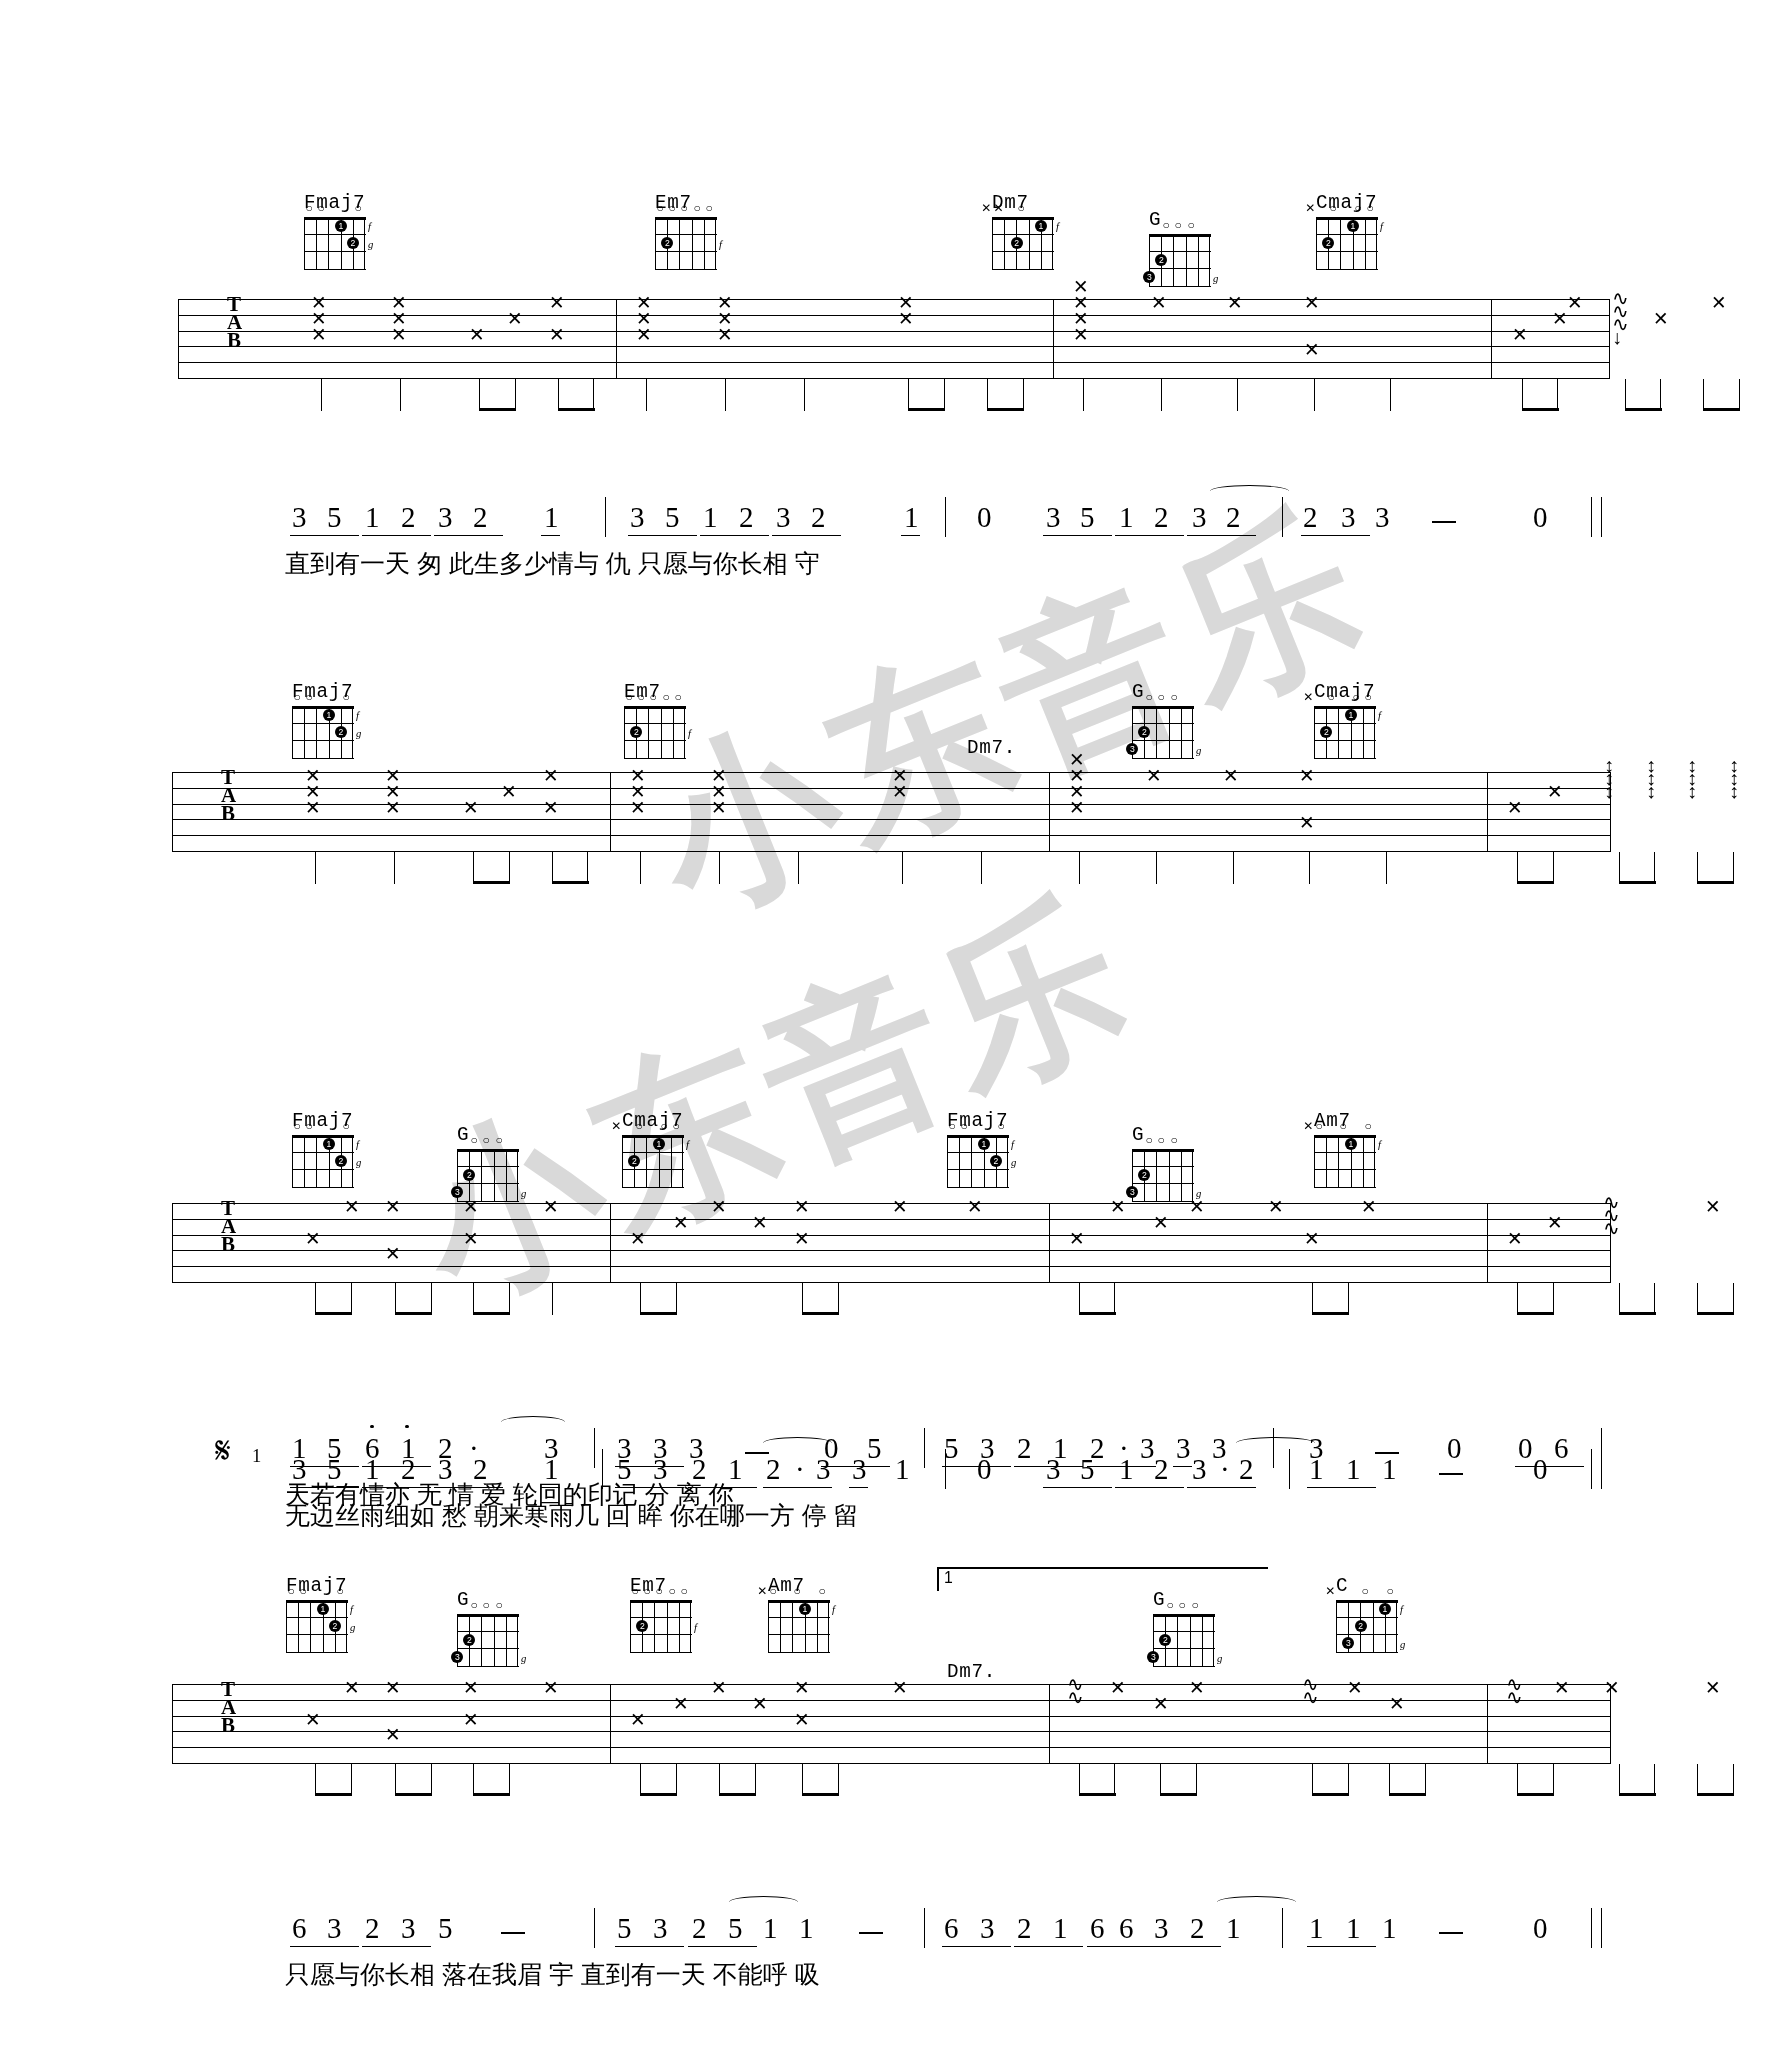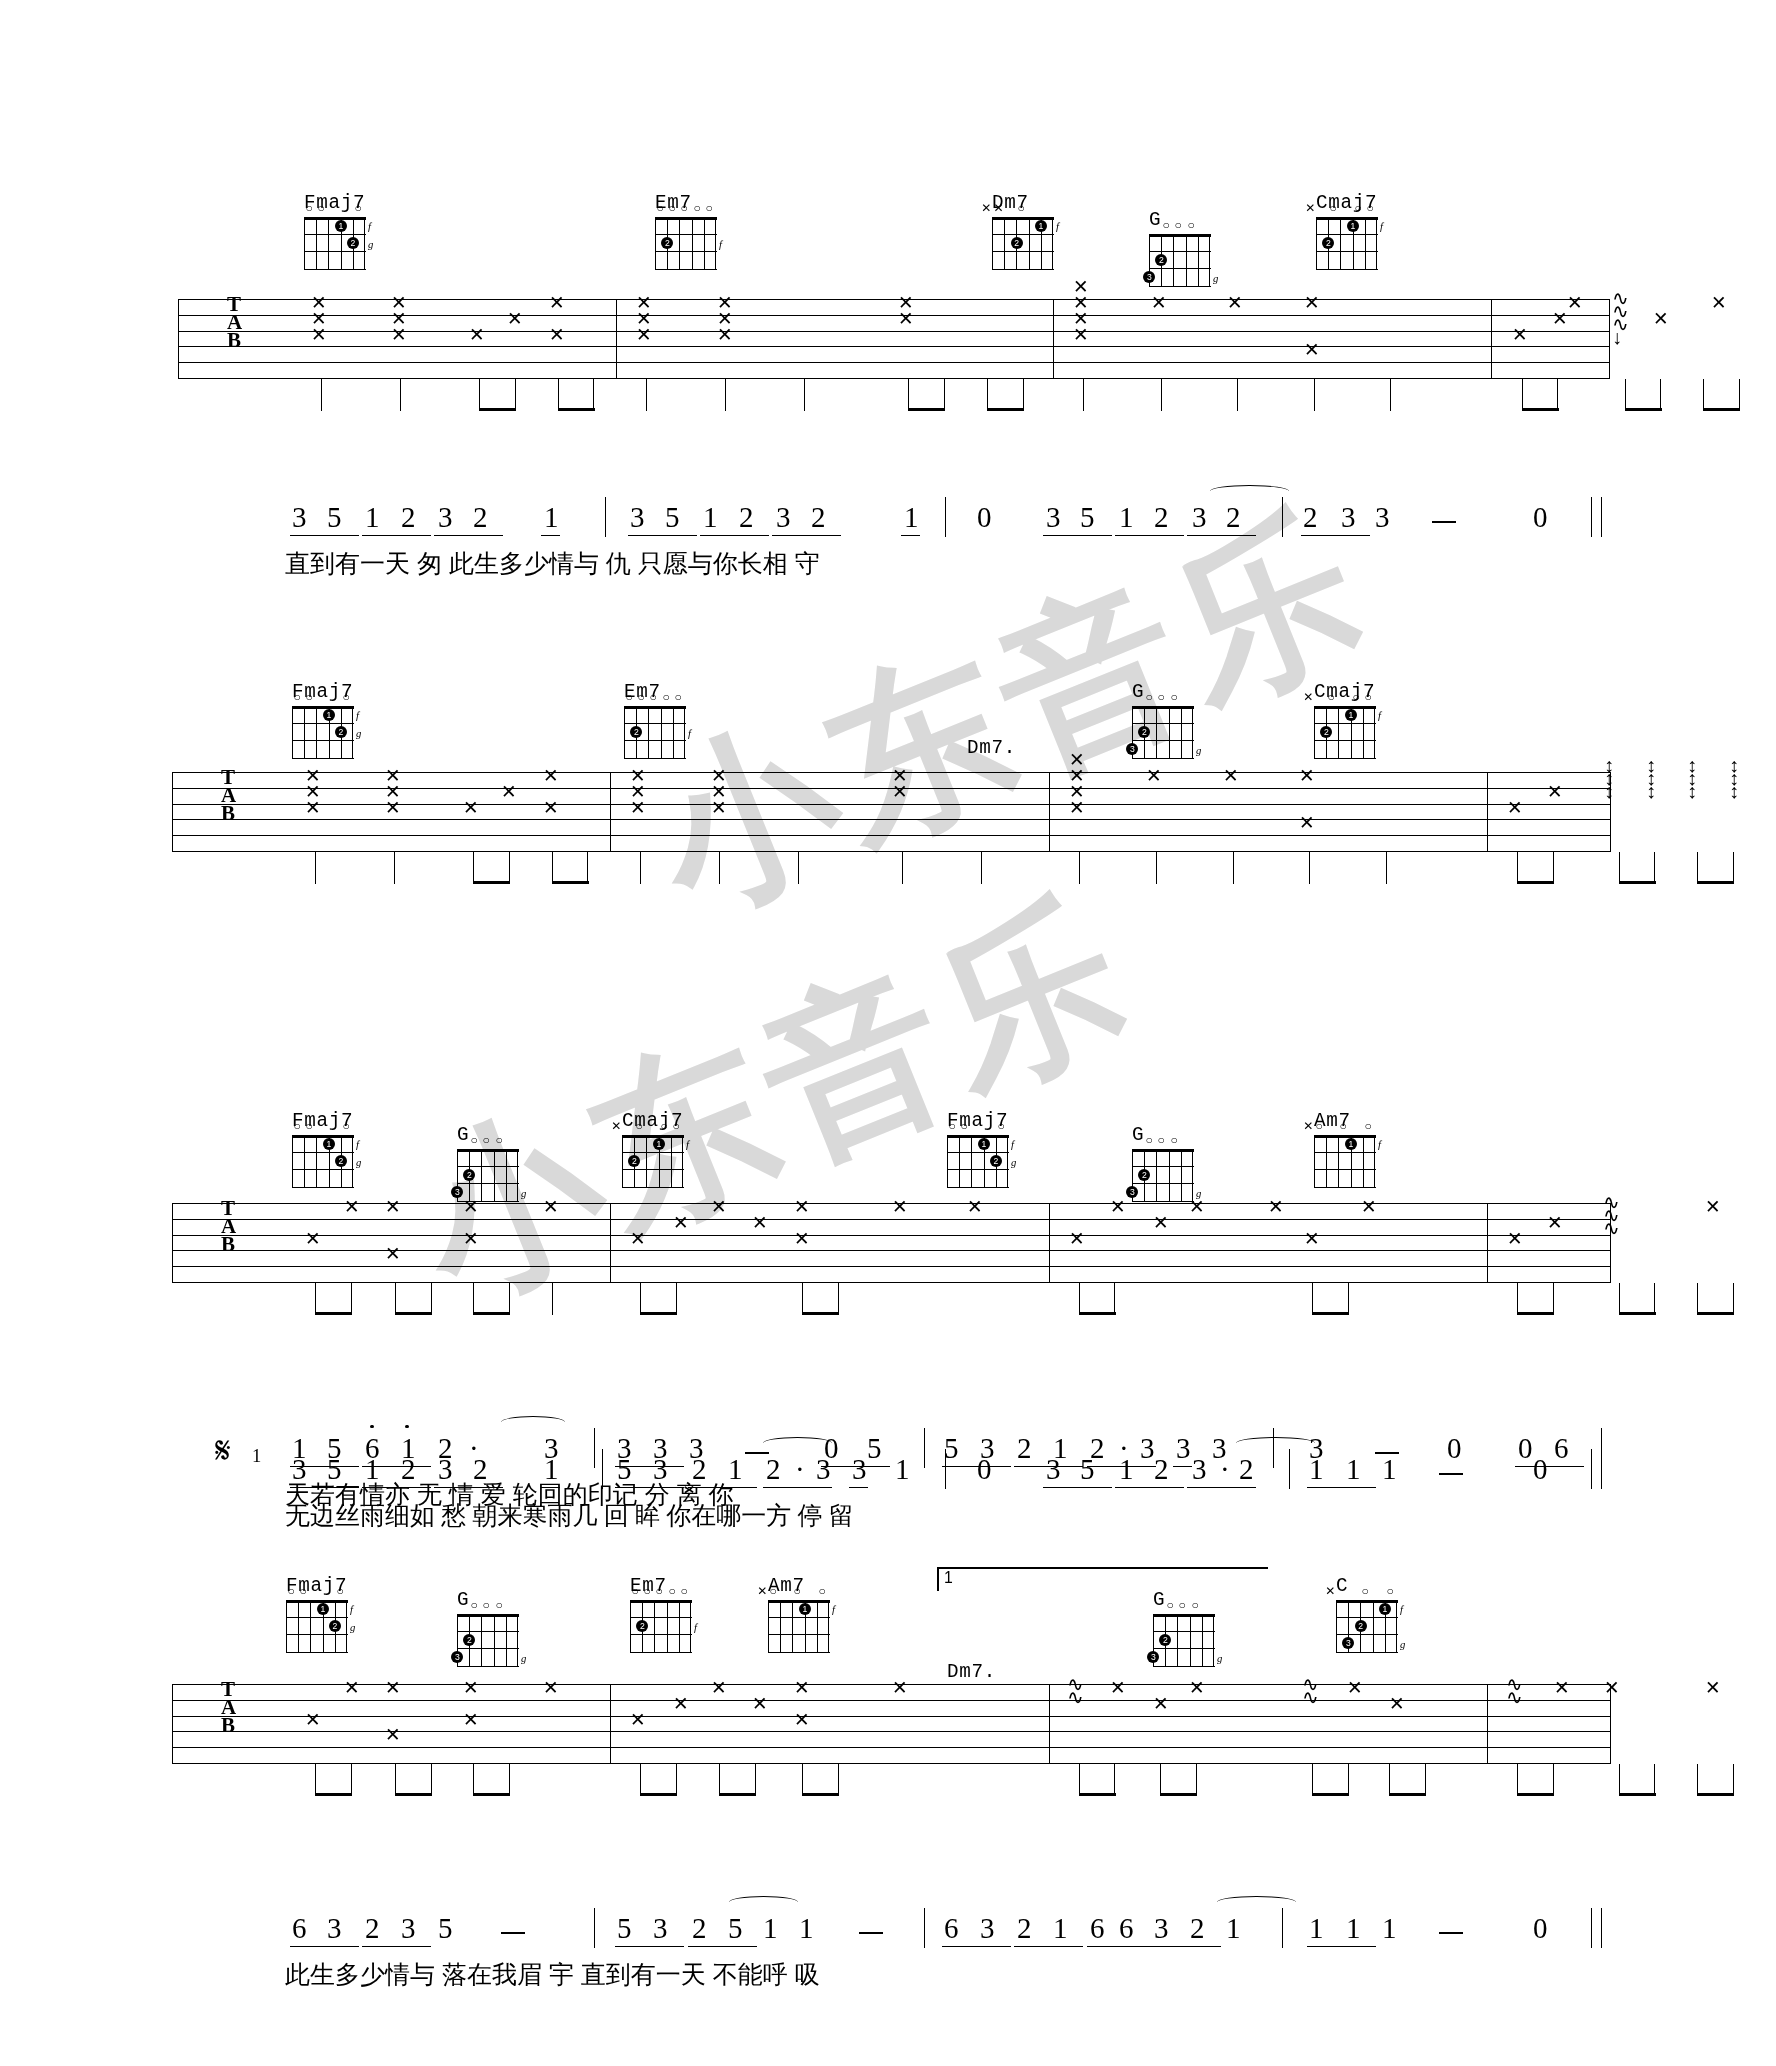--- a/index.html
+++ b/index.html
@@ -566,21 +566,21 @@
 
       <div class="num" style="left:1309px;top:0;">1</div>
       <div class="num" style="left:1346px;top:0;">1</div>
       <div class="num" style="left:1382px;top:0;">1</div>
       <div class="dash" style="left:1439px;top:20px;width:24px;"></div>
       <div class="num" style="left:1533px;top:0;">0</div>
       <div class="under1" style="left:1307px;top:34px;width:69px;"></div>
       <div class="vbar" style="left:1591px;top:-4.3px;height:40px;"></div>
       <div class="vbar" style="left:1601px;top:-4.3px;height:40px;"></div>
 
-      <div class="lyric" style="left:285px;top:46px;font-family:Liberation Serif, serif;">无边丝雨细如 愁 朝来寒雨几 回 眸    你在哪一方 停    留</div>
+      <div class="lyric" style="left:285px;top:46px;">无边丝雨细如 愁 朝来寒雨几 回 眸    你在哪一方 停    留</div>
     </div>
   </div>
 
   <div class="system" id="sys3" style="left:0;top:988px;width:1776px;height:430px;">
 
     <div class="chord" style="left:292px;top:122px;">
       <div class="cname">Fmaj7</div>
       <div class="grid">
         <div class="marks">
           <div class="mk" style="left:10px;">○</div>
@@ -1150,18 +1150,18 @@
 
       <div class="num" style="left:1309px;top:0;">1</div>
       <div class="num" style="left:1346px;top:0;">1</div>
       <div class="num" style="left:1382px;top:0;">1</div>
       <div class="dash" style="left:1439px;top:20px;width:24px;"></div>
       <div class="num" style="left:1533px;top:0;">0</div>
       <div class="under1" style="left:1307px;top:34px;width:69px;"></div>
       <div class="vbar" style="left:1591px;top:-4.3px;height:40px;"></div>
       <div class="vbar" style="left:1601px;top:-4.3px;height:40px;"></div>
 
-      <div class="lyric" style="left:285px;top:46px;">此生多少情与  落在我眉 宇  直到有一天 不能呼   吸</div>
+      <div class="lyric" style="left:285px;top:46px;">只愿与你长相  落在我眉 宇  直到有一天 不能呼   吸</div>
     </div>
   </div>
 
 </div>
 
 
 </body></html>

